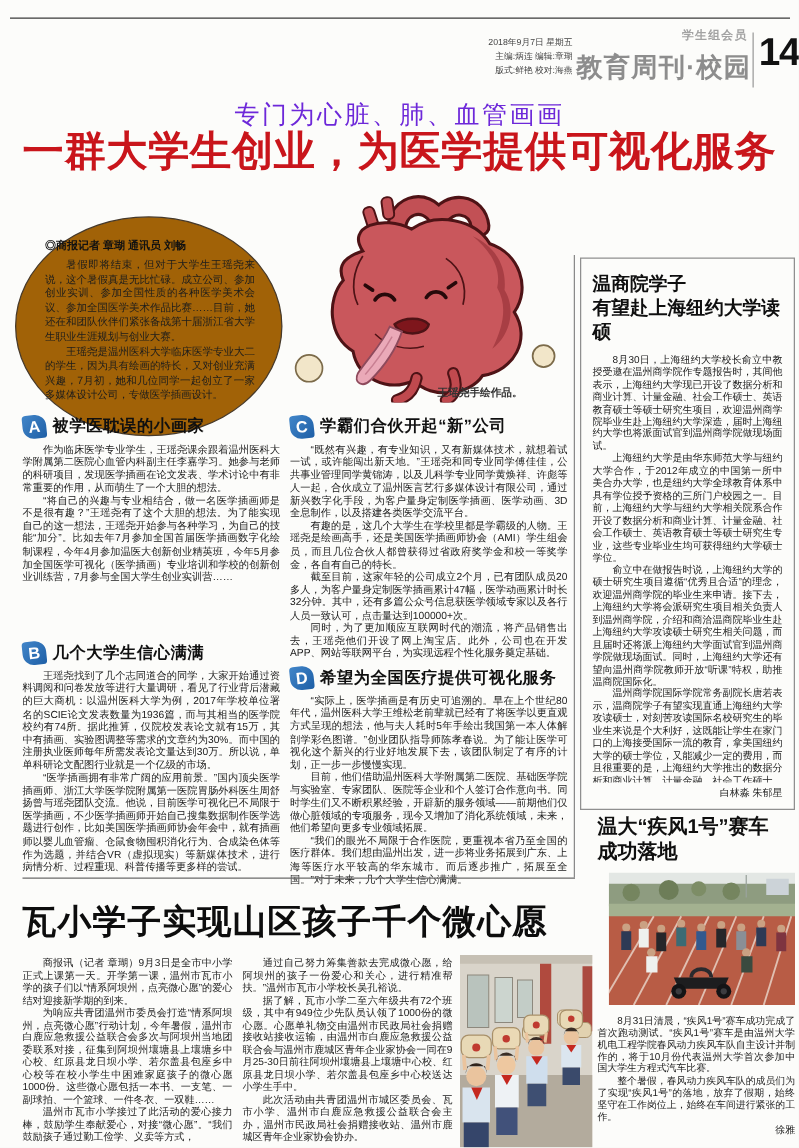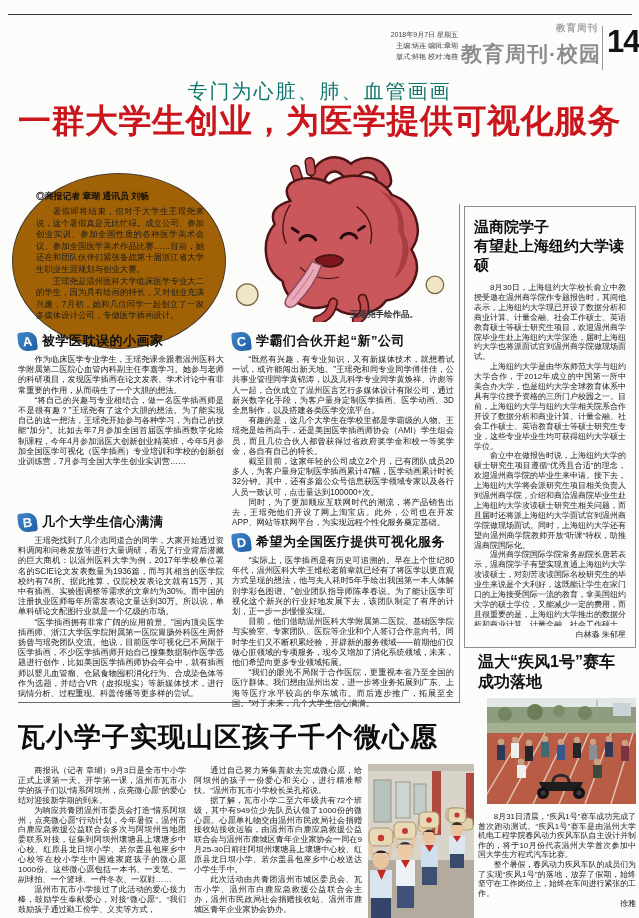--- a/index.html
+++ b/index.html
@@ -7,21 +7,21 @@
   .page{position:relative;width:639px;height:918px;background:#fcfcfa;overflow:hidden;}
   .abs{position:absolute;}
   
   .top-rule{left:8px;top:14px;width:624px;height:1px;background:#3a3a3a;}
   .pubinfo{left:360px;top:29px;width:98px;text-align:right;font-size:7px;line-height:11px;color:#444;}
   .brand{left:500px;top:22px;width:98px;text-align:right;font-size:9.5px;font-weight:bold;color:#a3a3a3;letter-spacing:1px;}
   .sect-title{left:461px;top:40px;font-size:21px;font-weight:bold;color:#8d8d8d;letter-spacing:1px;}
   .page-divider{left:602px;top:26px;width:1px;height:44px;background:#9a9a9a;}
   .page-no{left:607px;top:24px;font-size:31px;font-weight:bold;color:#121212;letter-spacing:-1px;}
   
-  .kicker{left:0;top:78px;width:639px;text-align:center;font-size:20px;color:#0f766e;letter-spacing:2px;font-weight:500;}
+  .kicker{left:0;top:78px;width:639px;text-align:center;font-size:20px;color:#6d28d9;letter-spacing:2px;font-weight:500;}
   .headline{left:0;top:99px;width:639px;text-align:center;font-size:33px;font-weight:900;color:#c9151b;letter-spacing:0.5px;}
   
   .intro-circle{left:12px;top:173px;width:214px;height:176px;border-radius:50%;background:#a16207;border:1.5px solid #46392a;box-sizing:border-box;padding:17px 21px 0 23px;}
   .intro-byline{font-size:8.8px;font-weight:bold;color:#111;margin-bottom:3px;}
   .intro-circle p{margin:0;font-size:8.4px;line-height:11.6px;text-align:justify;text-indent:2em;color:#1c1c1c;}
   
   .heart-wrap{left:230px;top:150px;width:228px;height:172px;}
   .illus-caption{left:350px;top:309px;font-size:8.5px;font-weight:bold;color:#333;}
   
   .section{width:206px;}
@@ -60,21 +60,21 @@
 <body>
 
 <div class="page">
 
   <div class="abs top-rule"></div>
   <div class="abs pubinfo">
     <div>2018年9月7日 星期五</div>
     <div>主编:炳连 编辑:章瑚</div>
     <div>版式:鲜艳 校对:海燕</div>
   </div>
-  <div class="abs brand">教育周刊</div>
+  <div class="abs brand">学生组会员</div>
   <div class="abs sect-title">教育周刊·校园</div>
   <div class="abs page-divider"></div>
   <div class="abs page-no">14</div>
 
   <div class="abs kicker">专门为心脏、肺、血管画画</div>
   <div class="abs headline">一群大学生创业，为医学提供可视化服务</div>
 
   <div class="abs intro-circle">
     <div class="intro-byline">◎商报记者 章瑚 通讯员 刘畅</div>
     <p>暑假即将结束，但对于大学生王瑶尧来说，这个暑假真是无比忙碌。成立公司、参加创业实训、参加全国性质的各种医学美术会议、参加全国医学美术作品比赛……目前，她还在和团队伙伴们紧张备战第十届浙江省大学生职业生涯规划与创业大赛。</p>

